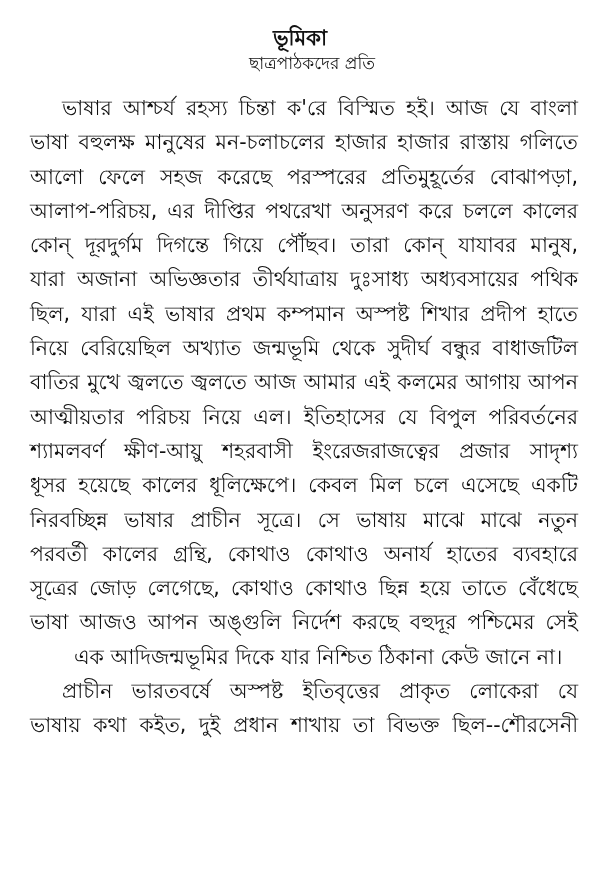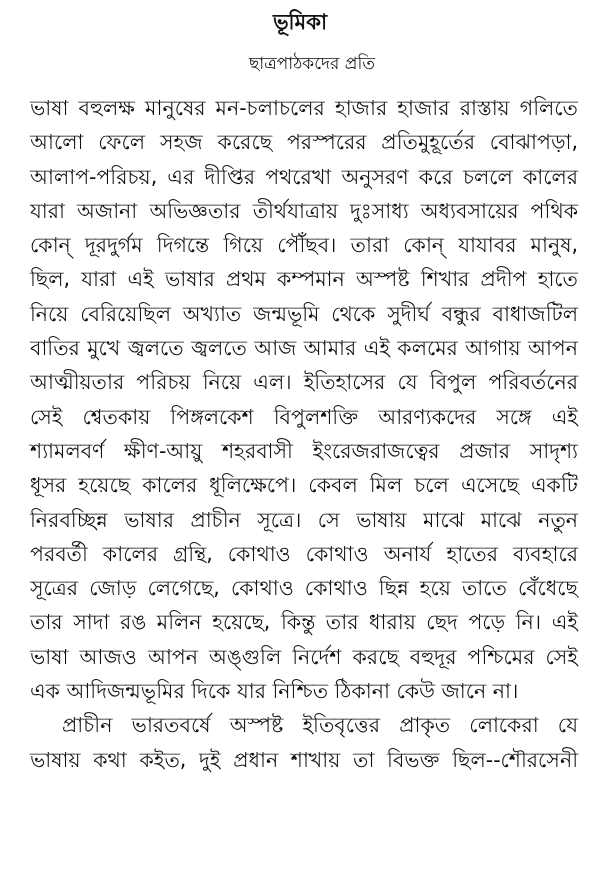--- a/index.html
+++ b/index.html
@@ -16,21 +16,21 @@
       font-family: "DejaVu Sans", "Liberation Sans", sans-serif;
     }
     .page {
       position: absolute;
       left: 0; top: 0;
       width: 600px;
       height: 871px;
     }
     .title {
       position: absolute;
-      top: 8px;
+      top: 24px;
       left: 0;
       width: 600px;
       text-align: center;
       font-size: 21px;
       font-weight: bold;
       line-height: 28px;
     }
     .subtitle {
       position: absolute;
       top: 50px;
@@ -54,44 +54,44 @@
       white-space: nowrap;
       text-align: justify;
       text-align-last: justify;
       overflow: visible;
     }
     .line.indent {
       padding-left: 32px;
     }
     .line.last {
       text-align-last: left;
+      margin-left: 44px;
     }
   </style>
 </head>
 <body>
 
 <div class="page">
   <div class="title">ভূমিকা</div>
   <div class="subtitle">ছাত্রপাঠকদের প্রতি</div>
 
   <div class="body-text">
+    <span class="line indent">ভাষার আশ্চর্য রহস্য চিন্তা ক'রে বিস্মিত হই। আজ যে বাংলা</span>
     <span class="line">ভাষা বহুলক্ষ মানুষের মন-চলাচলের হাজার হাজার রাস্তায় গলিতে</span>
     <span class="line">আলো ফেলে সহজ করেছে পরস্পরের প্রতিমুহূর্তের বোঝাপড়া,</span>
     <span class="line">আলাপ-পরিচয়, এর দীপ্তির পথরেখা অনুসরণ করে চললে কালের</span>
+    <span class="line">কোন্ দূরদুর্গম দিগন্তে গিয়ে পৌঁছব। তারা কোন্ যাযাবর মানুষ,</span>
     <span class="line">যারা অজানা অভিজ্ঞতার তীর্থযাত্রায় দুঃসাধ্য অধ্যবসায়ের পথিক</span>
-    <span class="line">কোন্ দূরদুর্গম দিগন্তে গিয়ে পৌঁছব। তারা কোন্ যাযাবর মানুষ,</span>
     <span class="line">ছিল, যারা এই ভাষার প্রথম কম্পমান অস্পষ্ট শিখার প্রদীপ হাতে</span>
     <span class="line">নিয়ে বেরিয়েছিল অখ্যাত জন্মভূমি থেকে সুদীর্ঘ বন্ধুর বাধাজটিল</span>
     <span class="line">বাতির মুখে জ্বলতে জ্বলতে আজ আমার এই কলমের আগায় আপন</span>
     <span class="line">আত্মীয়তার পরিচয় নিয়ে এল। ইতিহাসের যে বিপুল পরিবর্তনের</span>
-    <span class="line">সেই শ্বেতকায় পিঙ্গলকেশ বিপুলশক্তি আরণ্যকদের সঙ্গে এই</span>
     <span class="line">শ্যামলবর্ণ ক্ষীণ-আয়ু শহরবাসী ইংরেজরাজত্বের প্রজার সাদৃশ্য</span>
     <span class="line">ধূসর হয়েছে কালের ধূলিক্ষেপে। কেবল মিল চলে এসেছে একটি</span>
     <span class="line">নিরবচ্ছিন্ন ভাষার প্রাচীন সূত্রে। সে ভাষায় মাঝে মাঝে নতুন</span>
     <span class="line">পরবর্তী কালের গ্রন্থি, কোথাও কোথাও অনার্য হাতের ব্যবহারে</span>
     <span class="line">সূত্রের জোড় লেগেছে, কোথাও কোথাও ছিন্ন হয়ে তাতে বেঁধেছে</span>
-    <span class="line">তার সাদা রঙ মলিন হয়েছে, কিন্তু তার ধারায় ছেদ পড়ে নি। এই</span>
     <span class="line">ভাষা আজও আপন অঙ্গুলি নির্দেশ করছে বহুদূর পশ্চিমের সেই</span>
     <span class="line last">এক আদিজন্মভূমির দিকে যার নিশ্চিত ঠিকানা কেউ জানে না।</span>
     <span class="line indent">প্রাচীন ভারতবর্ষে অস্পষ্ট ইতিবৃত্তের প্রাকৃত লোকেরা যে</span>
     <span class="line">ভাষায় কথা কইত, দুই প্রধান শাখায় তা বিভক্ত ছিল--শৌরসেনী</span>
   </div>
 </div>
 
 </body></html>

